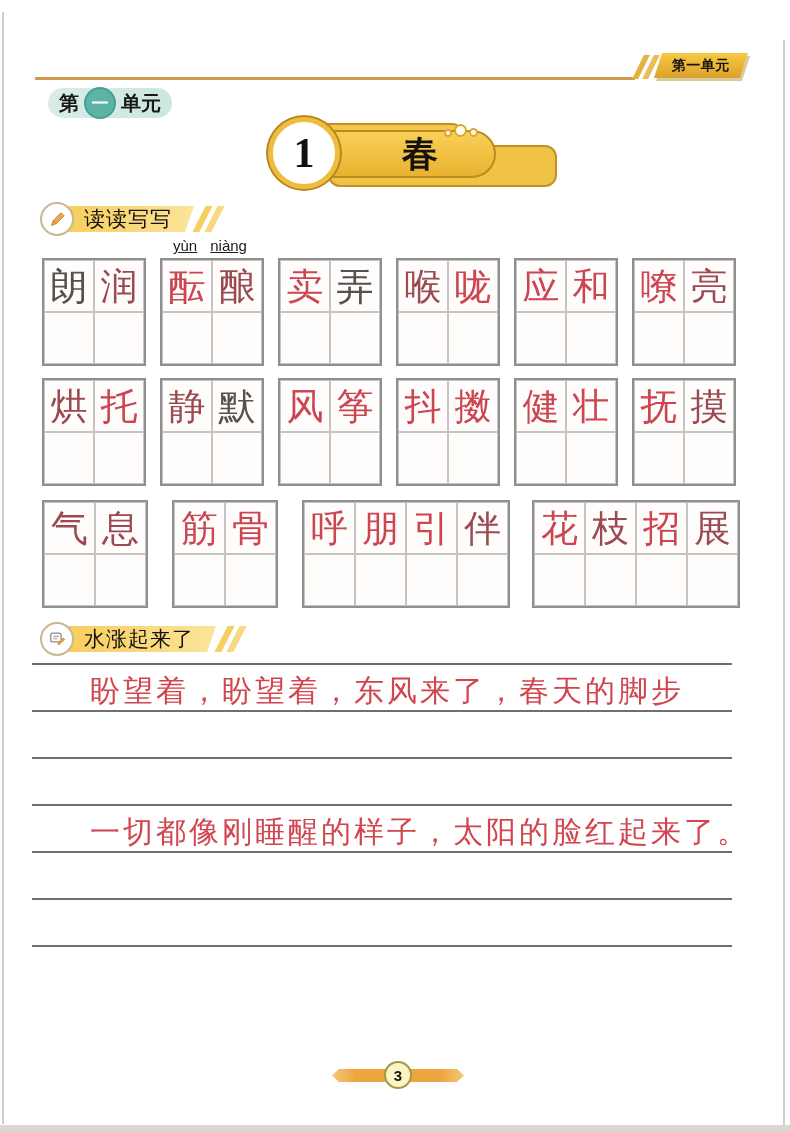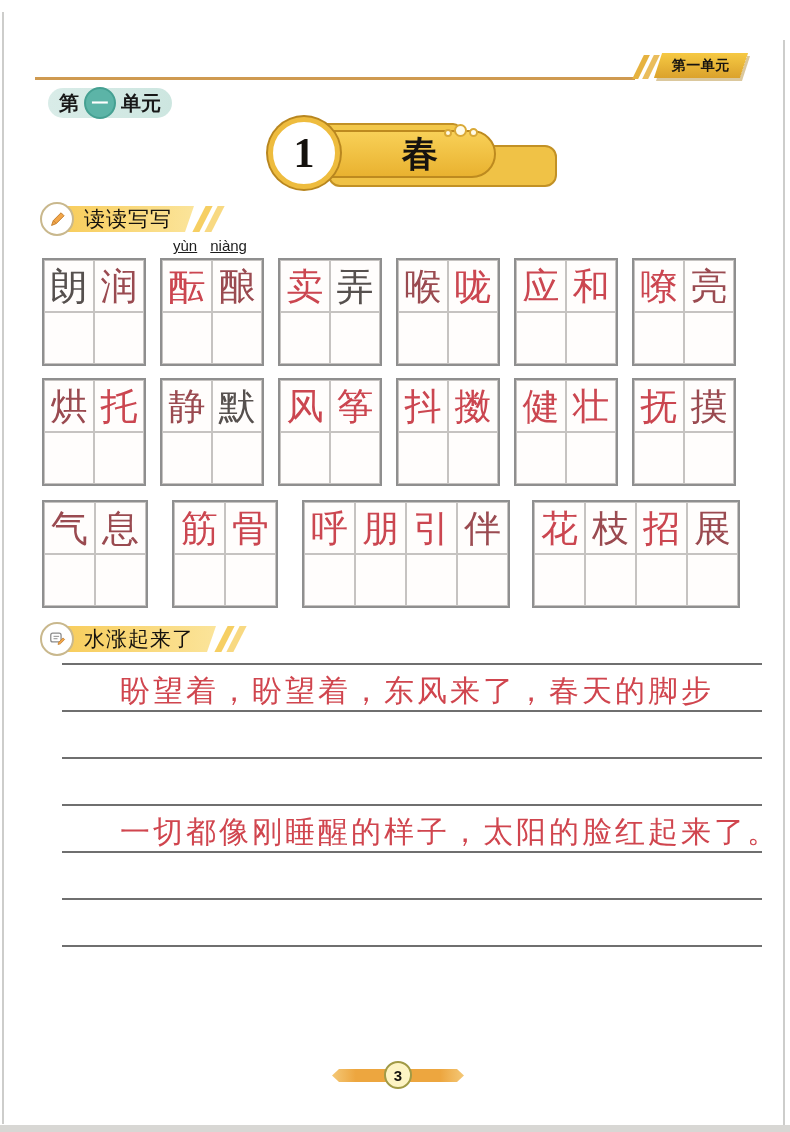--- a/index.html
+++ b/index.html
@@ -85,21 +85,21 @@
   .wgrid{position:absolute;border:2px solid #8f8f8f;background:#fffdfc;display:grid;grid-template-rows:52px 52px;}
   .wcell{
     border:1px solid #c6c3c1;display:flex;align-items:center;justify-content:center;
     font-family:"DejaVu Serif","Liberation Serif",serif;font-size:37px;line-height:1;
   }
   .ink-red{color:#cb4650;}
   .ink-dark{color:#56504e;}
   .ink-mix{color:#9a4a50;}
 
   
-  .rec-area{position:absolute;left:62px;top:663px;width:700px;border-top:2px solid #6f6f6f;}
+  .rec-area{position:absolute;left:32px;top:663px;width:700px;border-top:2px solid #6f6f6f;}
   .rec-band{height:45px;border-bottom:2px solid #6f6f6f;display:flex;align-items:flex-end;overflow:visible;}
   .rec-text{
     font-family:"DejaVu Serif","Liberation Serif",serif;
     font-size:30px;line-height:1.3;color:#d0454e;letter-spacing:3px;white-space:nowrap;
   }
   .rec-band.indent .rec-text{padding-left:58px;}
   .rec-band:nth-child(7) .rec-text{letter-spacing:0;font-size:29px;}
 
   
   .footer-ribbon{

